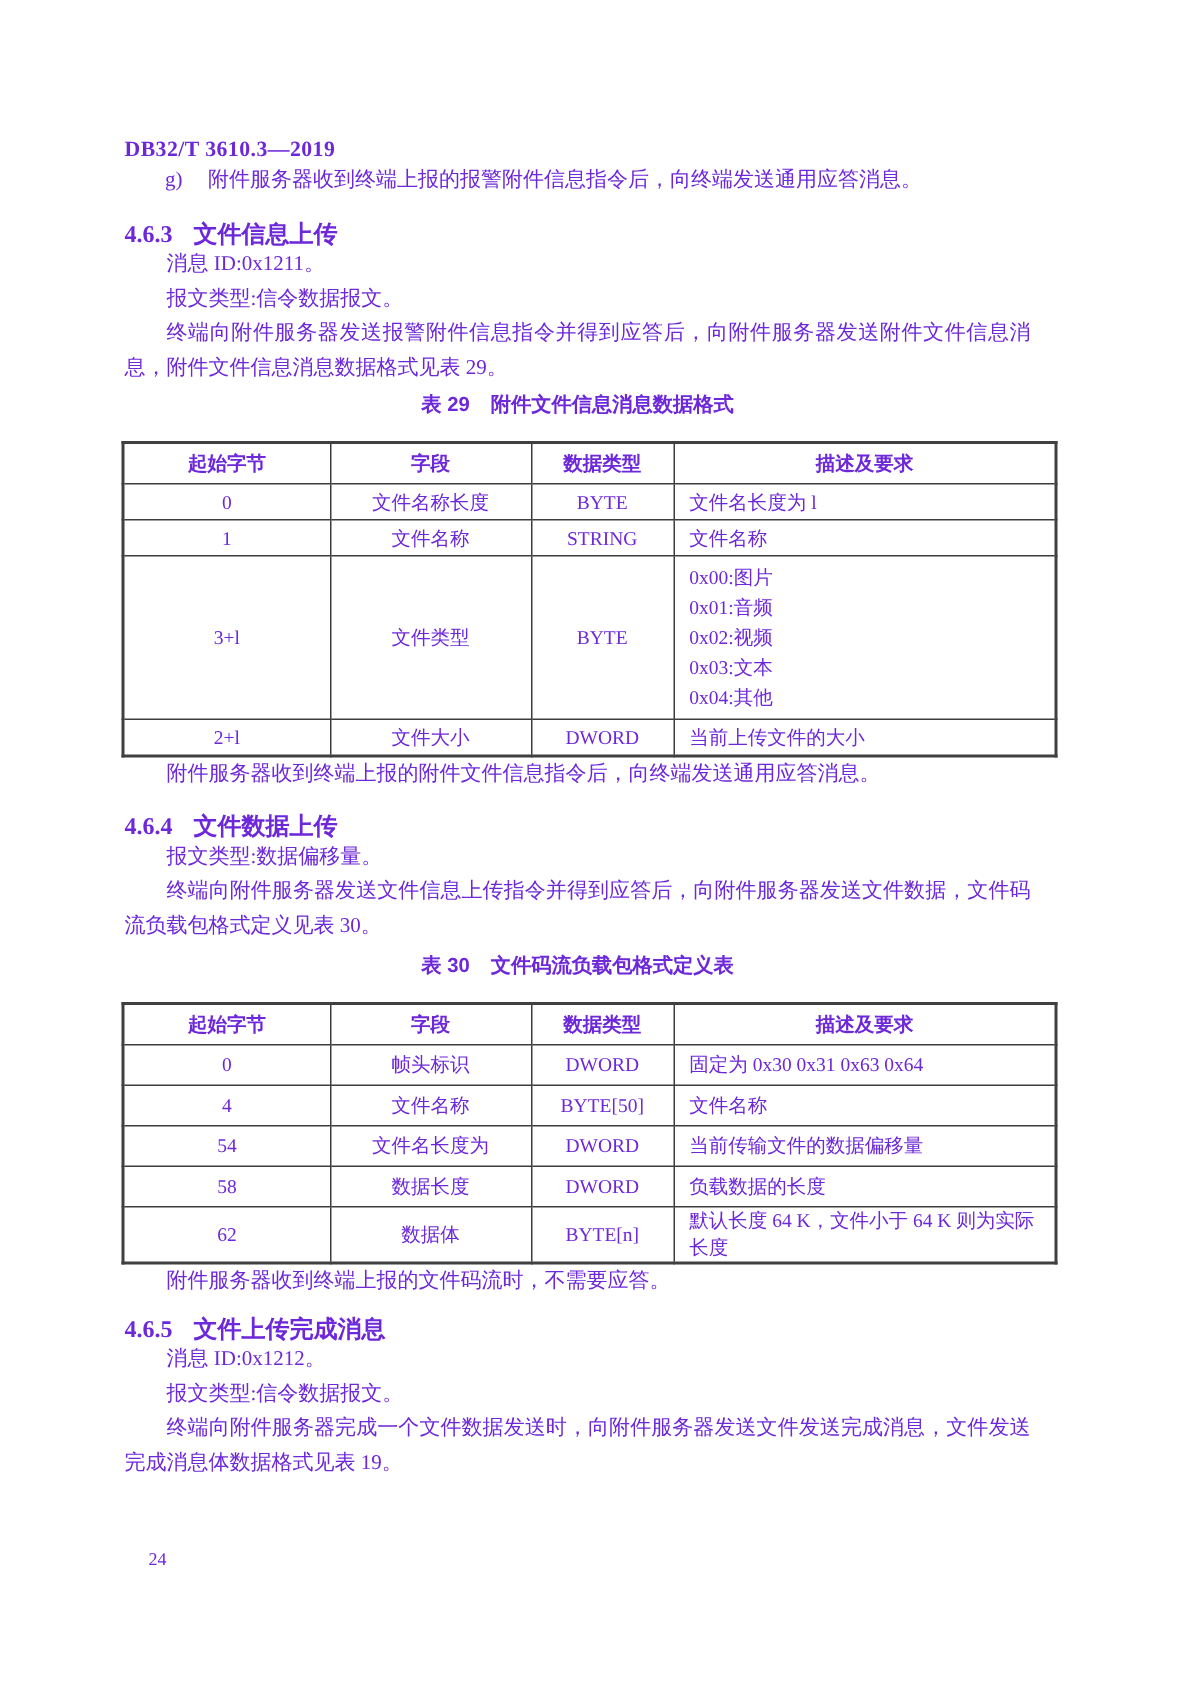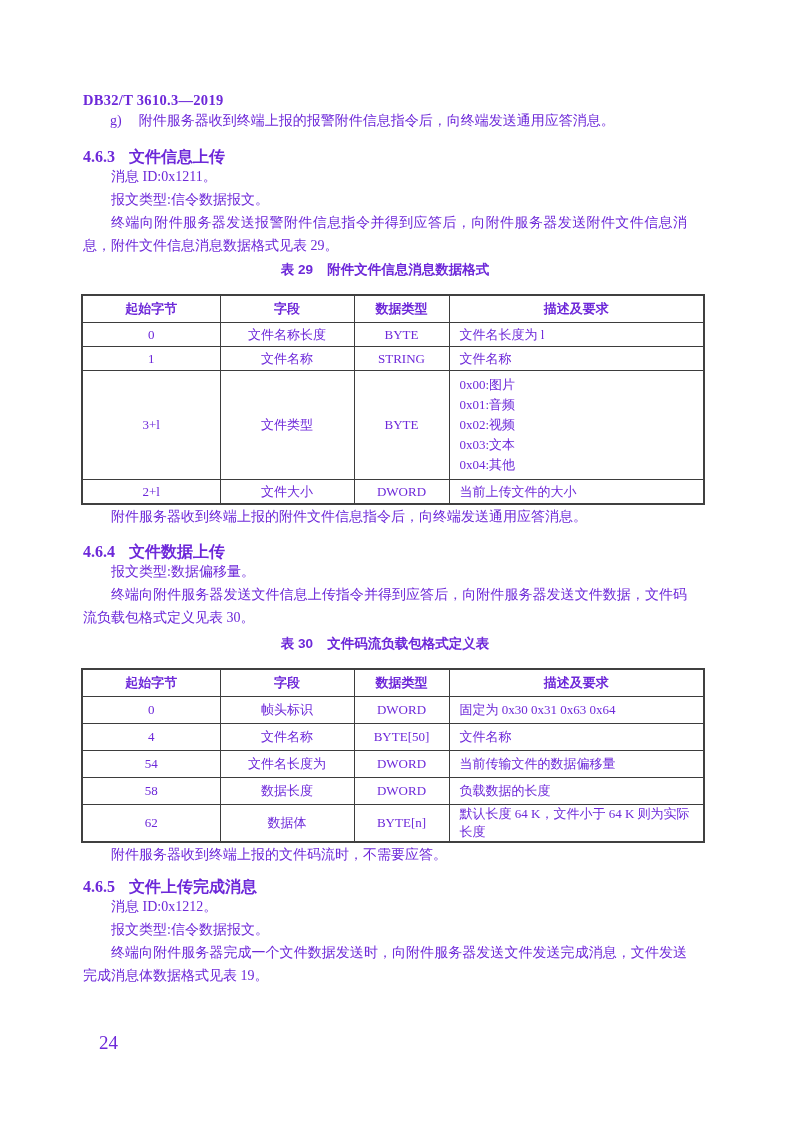--- a/index.html
+++ b/index.html
@@ -88,21 +88,21 @@
     padding-left: 10px;
     padding-right: 6px;
     margin-top: 47px;
   }
   td.c-desc-multi { padding-top: 4px; padding-bottom: 4px; }
   .desc-line { line-height: 20px; text-align: left; }
   .page-number {
     position: absolute;
     left: 99px;
     top: 1032px;
-    font-size: 19px;
+    font-size: 12px;
     font-family: "Liberation Serif", serif;
   }
 </style>
 </head>
 <body>
 
 <div class="page">
   <div class="content">
 
     <div class="doc-header">DB32/T 3610.3—2019</div>

